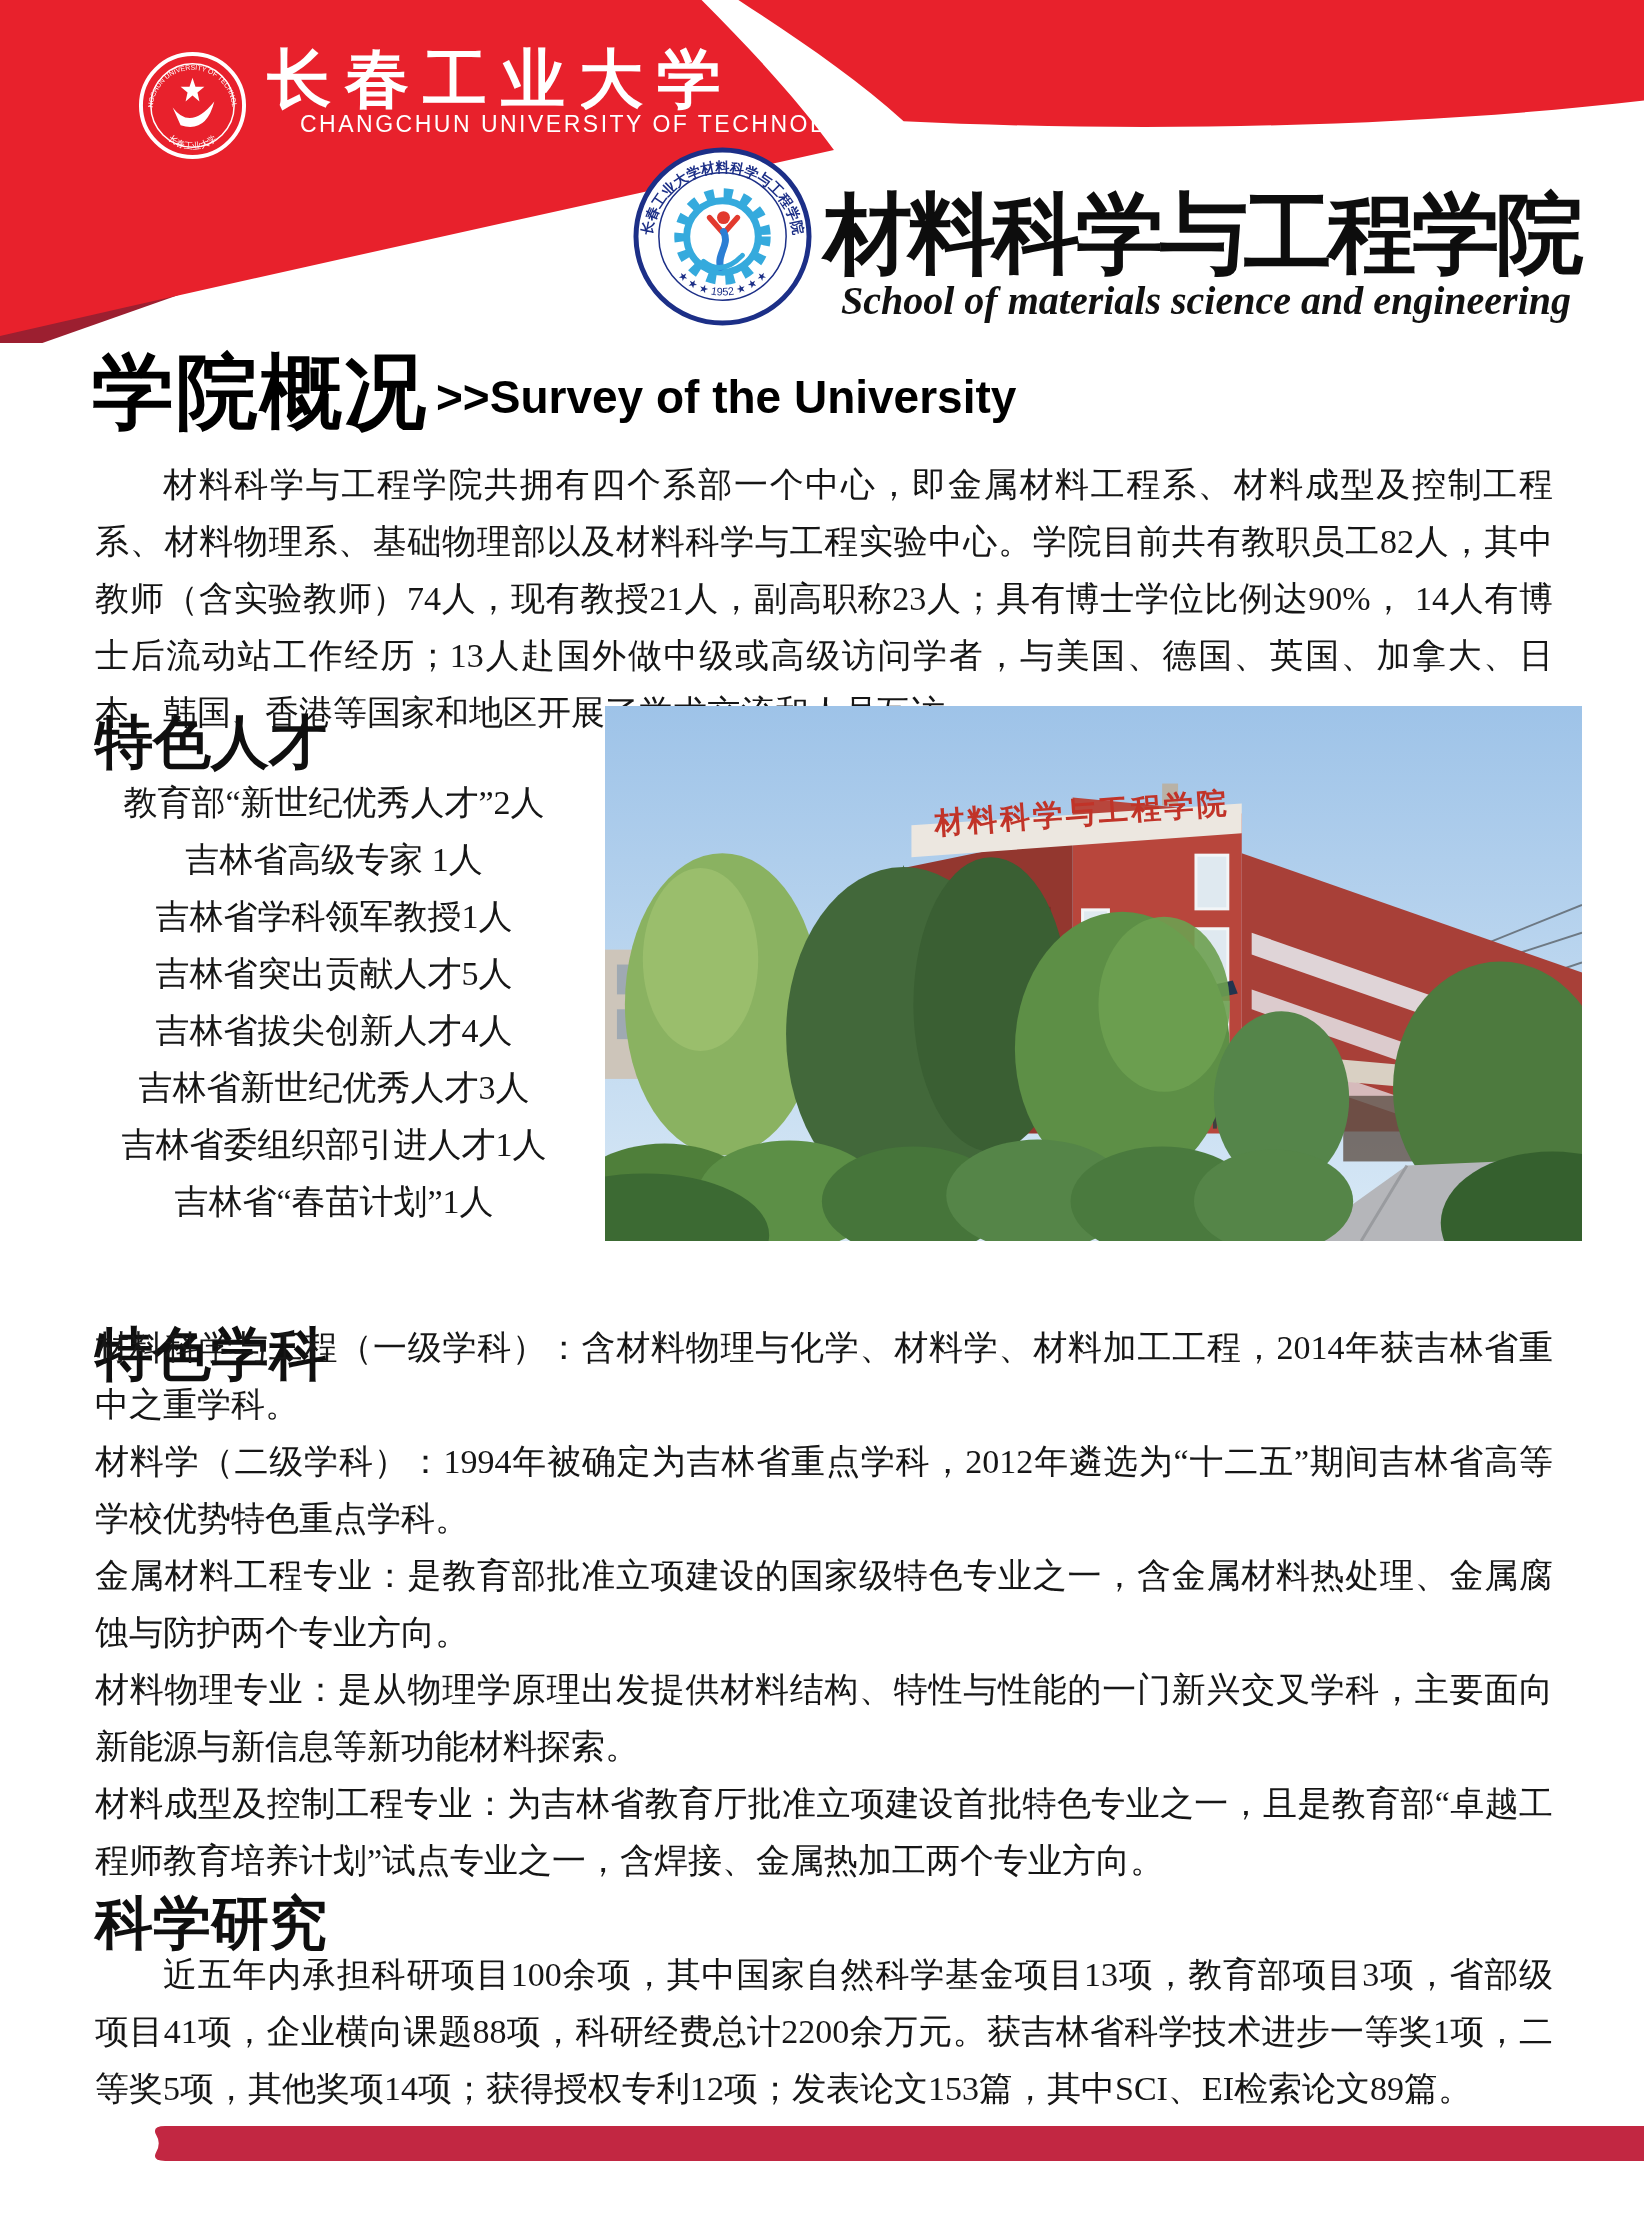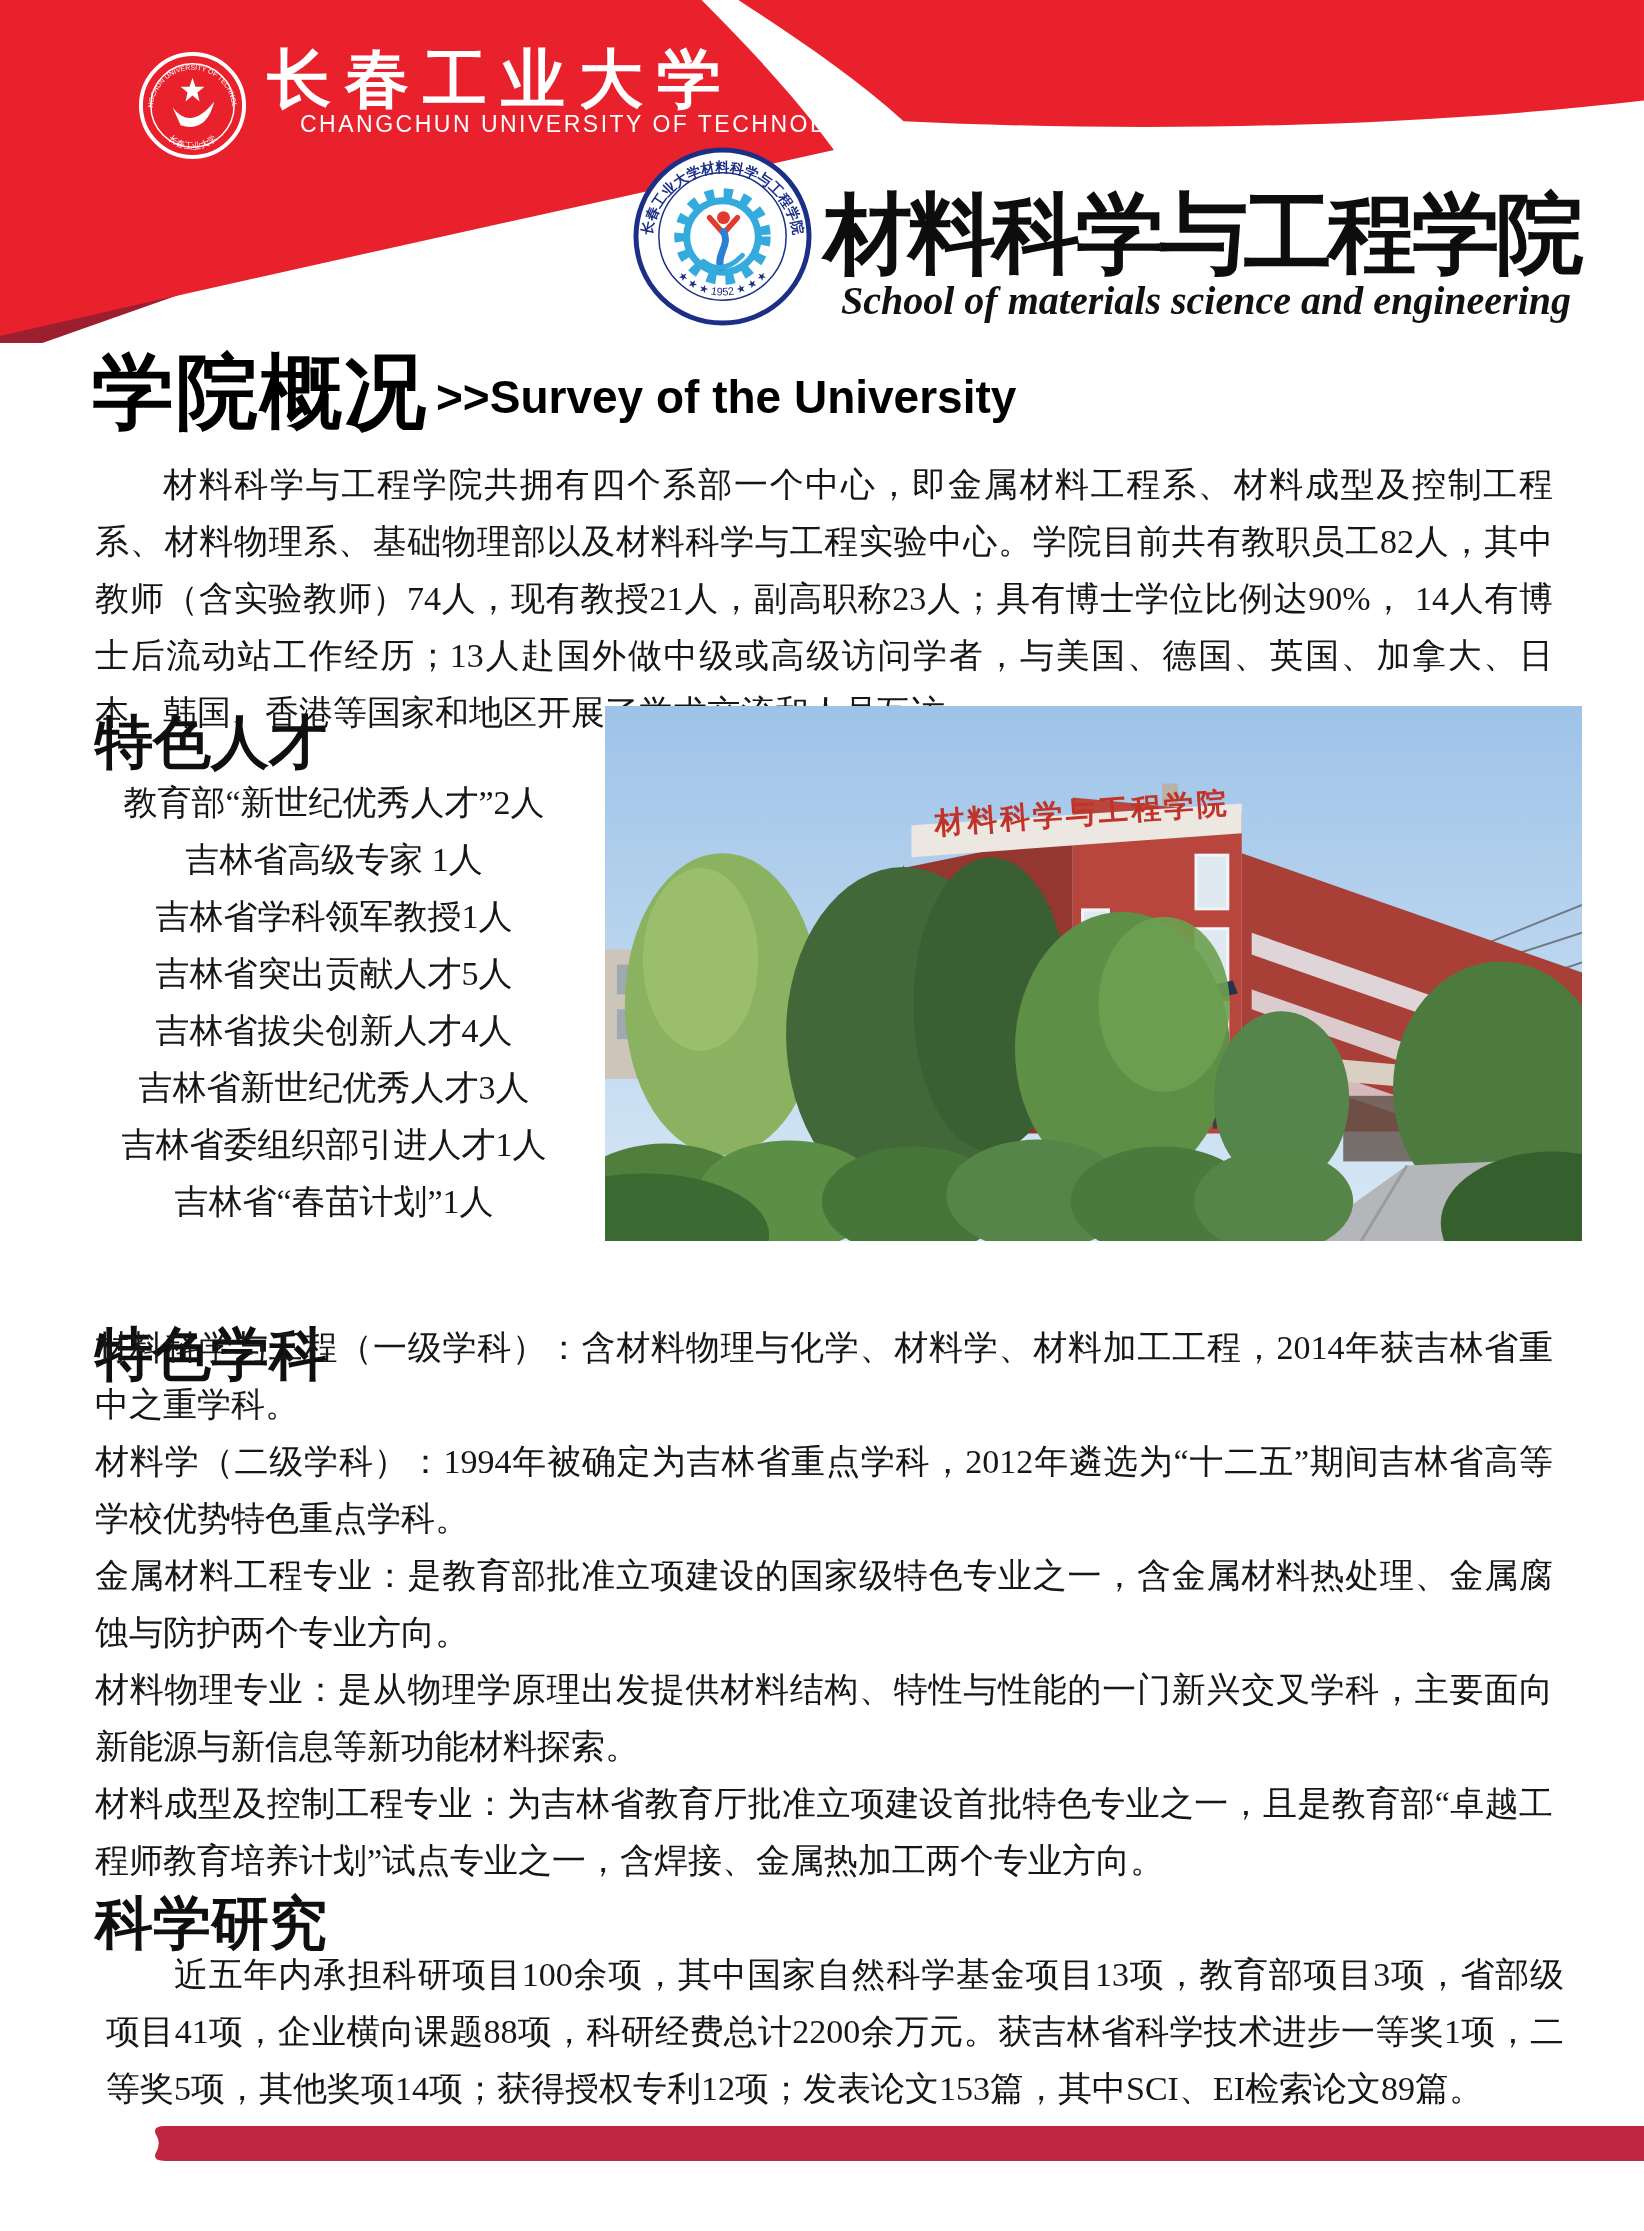--- a/index.html
+++ b/index.html
@@ -25,21 +25,21 @@
       font-weight:bold;font-size:46px;color:#000000;white-space:nowrap;}
   .sec-h{position:absolute;font-family:"Liberation Sans",sans-serif;font-weight:bold;
       font-size:58px;color:#0f0f0f;white-space:nowrap;}
   
   .kai{font-size:34px;line-height:57px;color:#161616;text-align:justify;}
   .intro{position:absolute;left:95px;top:456px;width:1458px;text-indent:2em;}
   .talent-list{position:absolute;left:95px;top:774px;width:478px;text-align:center;}
   .talent-list div{font-size:34px;line-height:57px;color:#161616;white-space:nowrap;}
   .disc{position:absolute;left:95px;top:1319px;width:1458px;}
   .disc p{margin:0;}
-  .research-p{position:absolute;left:106px;top:1946px;width:1458px;text-indent:2em;}
+  .research-p{position:absolute;left:95px;top:1946px;width:1458px;text-indent:2em;}
   
   .photo{position:absolute;left:605px;top:706px;width:977px;height:535px;display:block;}
   
   .footer-svg{position:absolute;left:0;top:2119px;width:1645px;height:60px;display:block;}
 </style>
 </head>
 <body>
 
 <div class="page">
 

